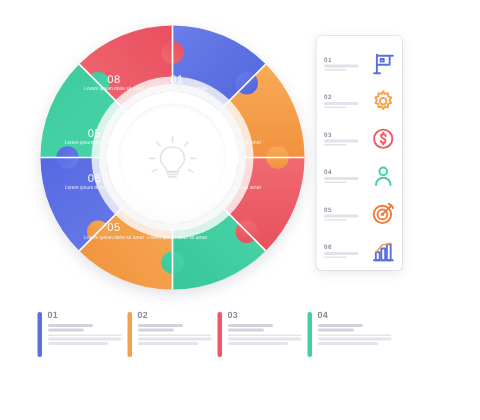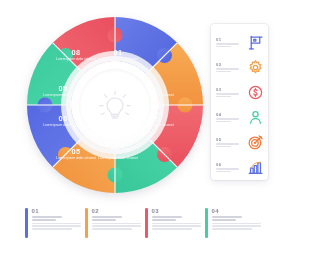--- a/index.html
+++ b/index.html
@@ -8,21 +8,21 @@
     font-family:"Liberation Sans", sans-serif;
     overflow:hidden;position:relative;
   }
   #stage{position:absolute;left:0;top:0;width:280px;height:280px;}
 
   
   #donut-wrap{position:absolute;left:26px;top:16px;width:178px;height:178px;}
   #donut-svg{position:absolute;left:0;top:0;width:178px;height:178px;
              filter:drop-shadow(0 3px 5px rgba(90,90,120,.18));}
   .seg-label{position:absolute;text-align:center;color:#fff;pointer-events:none;}
-  .seg-num{font-size:7.5px;font-weight:700;letter-spacing:.4px;line-height:9px;
+  .seg-num{font-size:7.5px;font-weight:400;letter-spacing:.4px;line-height:9px;
            opacity:.95;}
   .seg-txt{font-size:3.3px;line-height:4.4px;opacity:.9;width:46px;margin-left:-23px;}
 
   
   #hub{position:absolute;left:45px;top:45px;width:88px;height:88px;border-radius:50%;
        background:radial-gradient(circle at 50% 38%,#ffffff 62%,#f6f6f8 100%);
        box-shadow:0 0 0 5px rgba(248,248,250,.95),
                   0 0 0 10px rgba(252,252,253,.8),
                   0 4px 9px rgba(110,110,140,.16);}
   #hub-inner{position:absolute;left:8px;top:8px;width:72px;height:72px;border-radius:50%;

